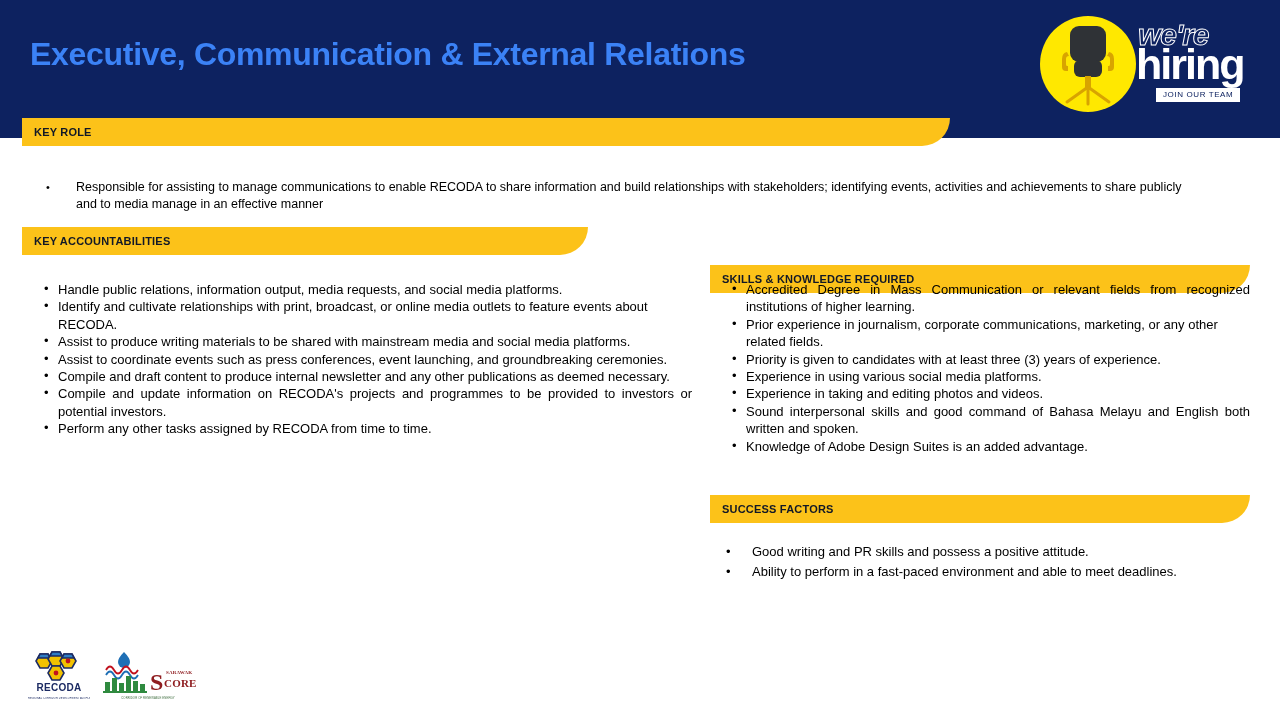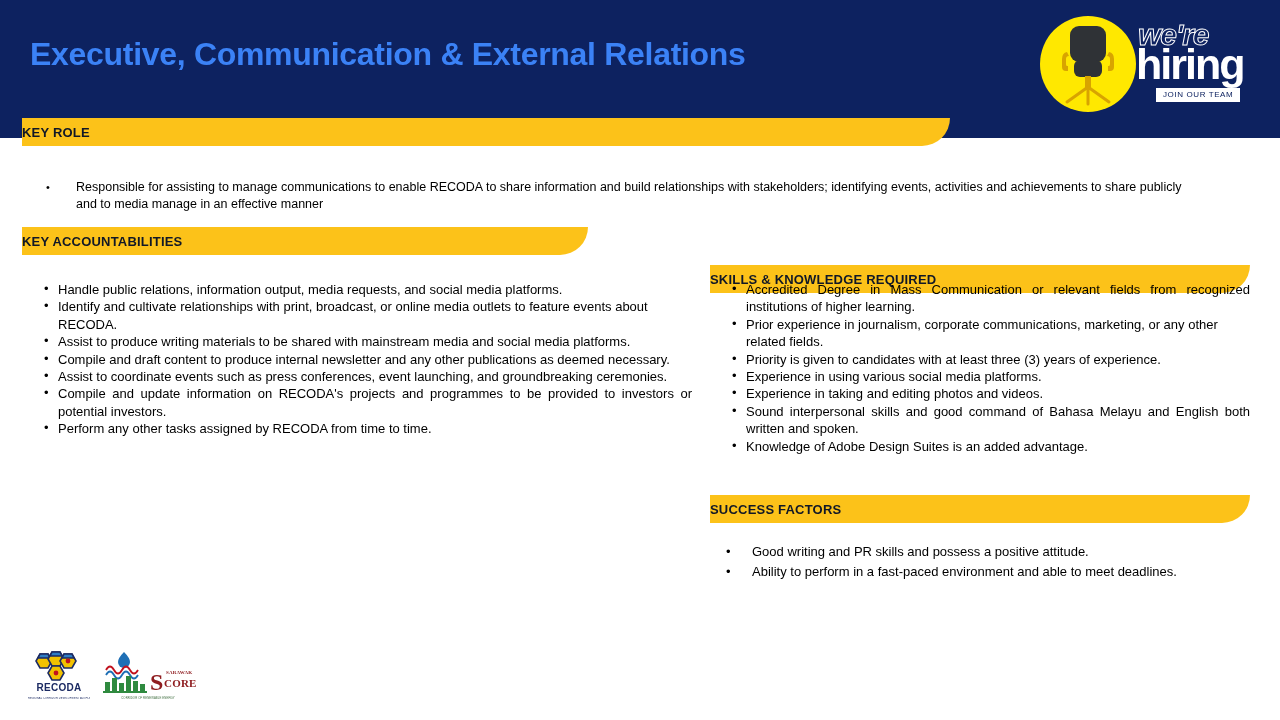--- a/index.html
+++ b/index.html
@@ -101,24 +101,25 @@
   }
 
   
   .banner {
     position: absolute;
     background: #fcc219;
     display: flex;
     align-items: center;
   }
   .banner-label {
-    font-size: 13px;
+    font-size: 11px;
     font-weight: bold;
     color: #111827;
     letter-spacing: 0.2px;
+    padding-left: 12px;
     white-space: nowrap;
   }
   .banner-tail {
     position: absolute;
     top: 0;
     right: -28px;
     width: 28px;
     height: 100%;
     background: #fcc219;
     border-bottom-right-radius: 28px;
@@ -353,22 +354,22 @@
 </ul>
 
 <div class="banner" id="banner-key-acc">
   <span class="banner-label">KEY ACCOUNTABILITIES</span>
   <span class="banner-tail"></span>
 </div>
 <ul class="bullet-list" id="list-key-acc">
   <li class="bullet-item">Handle public relations, information output, media requests, and social media platforms.</li>
   <li class="bullet-item">Identify and cultivate relationships with print, broadcast, or online media outlets to feature events about RECODA.</li>
   <li class="bullet-item justify">Assist to produce writing materials to be shared with mainstream media and social media platforms.</li>
+  <li class="bullet-item justify">Assist to coordinate events such as press conferences, event launching, and groundbreaking ceremonies.</li>
   <li class="bullet-item justify">Compile and draft content to produce internal newsletter and any other publications as deemed necessary.</li>
-  <li class="bullet-item justify">Assist to coordinate events such as press conferences, event launching, and groundbreaking ceremonies.</li>
   <li class="bullet-item justify">Compile and update information on RECODA's projects and programmes to be provided to investors or potential investors.</li>
   <li class="bullet-item">Perform any other tasks assigned by RECODA from time to time.</li>
 </ul>
 
 <div class="banner" id="banner-skills">
   <span class="banner-label">SKILLS &amp; KNOWLEDGE REQUIRED</span>
   <span class="banner-tail"></span>
 </div>
 <ul class="bullet-list" id="list-skills">
   <li class="bullet-item justify">Accredited Degree in Mass Communication or relevant fields from recognized institutions of higher learning.</li>

